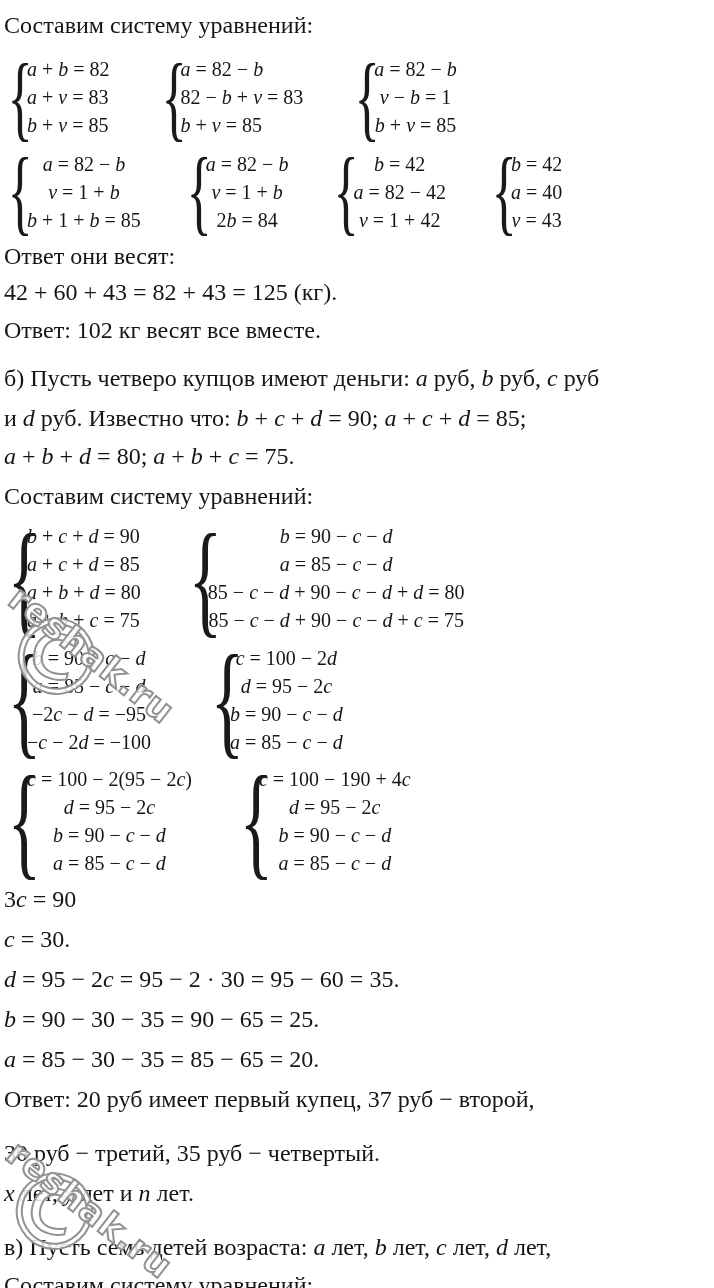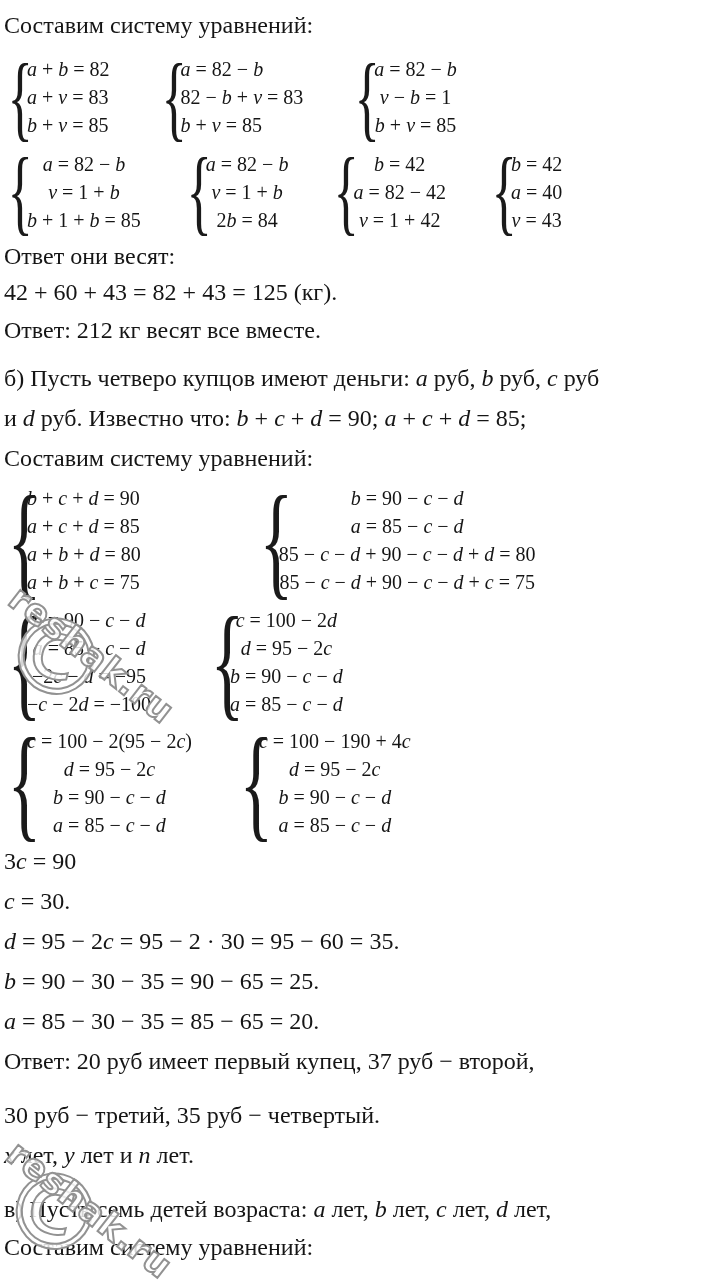--- a/index.html
+++ b/index.html
@@ -7,21 +7,21 @@
     width:714px;height:1288px;overflow:hidden;position:relative;
     font-family:"Liberation Serif", serif;color:#151515;
   }
   .doc{position:relative;padding:2px 0 0 4px;width:710px;}
   .tline{font-size:24px;line-height:30px;white-space:nowrap;}
   i{font-style:italic;}
   
   .sysrow{display:flex;align-items:flex-start;}
   .row-a1{gap:48px;margin-top:14px;}
   .row-a2{gap:42px;margin-top:8px;}
-  .row-b1{gap:115px;margin-top:10px;align-items:center;}
+  .row-b1{gap:44px;margin-top:10px;align-items:center;}
   .row-b2{gap:56px;margin-top:6px;}
   .row-b3{gap:44px;margin-top:6px;}
   .sys{display:flex;align-items:center;}
   .brace{
     display:inline-block;width:16px;text-align:center;
     transform:scaleX(.55);transform-origin:center;
     line-height:.9;font-weight:400;color:#1a1a1a;flex:0 0 auto;
   }
   .sys3 .brace{font-size:96px;}
   .sys4 .brace{font-size:128px;}
@@ -115,24 +115,25 @@
       <div class="lines">
         <div class="eq"><i>b</i> = 42</div>
         <div class="eq"><i>a</i> = 40</div>
         <div class="eq"><i>v</i> = 43</div>
       </div>
     </div>
   </div>
 
   <div class="tline mt6">Ответ они весят:</div>
   <div class="tline mt6">42 + 60 + 43 = 82 + 43 = 125 (кг).</div>
-  <div class="tline mt8">Ответ: 212 кг весят все вместе.</div>
+  <div class="tline mt8">Ответ: 102 кг весят все вместе.</div>
 
   <div class="tline mt18">б) Пусть четверо купцов имеют деньги: <i>a</i> руб, <i>b</i> руб, <i>c</i> руб</div>
   <div class="tline mt10">и <i>d</i> руб. Известно что: <i>b</i> + <i>c</i> + <i>d</i> = 90; <i>a</i> + <i>c</i> + <i>d</i> = 85;</div>
+  <div class="tline mt8"><i>a</i> + <i>b</i> + <i>d</i> = 80; <i>a</i> + <i>b</i> + <i>c</i> = 75.</div>
   <div class="tline mt10">Составим систему уравнений:</div>
 
   <div class="sysrow row-b1">
     <div class="sys sys4">
       <span class="brace">{</span>
       <div class="lines">
         <div class="eq"><i>b</i> + <i>c</i> + <i>d</i> = 90</div>
         <div class="eq"><i>a</i> + <i>c</i> + <i>d</i> = 85</div>
         <div class="eq"><i>a</i> + <i>b</i> + <i>d</i> = 80</div>
         <div class="eq"><i>a</i> + <i>b</i> + <i>c</i> = 75</div>

